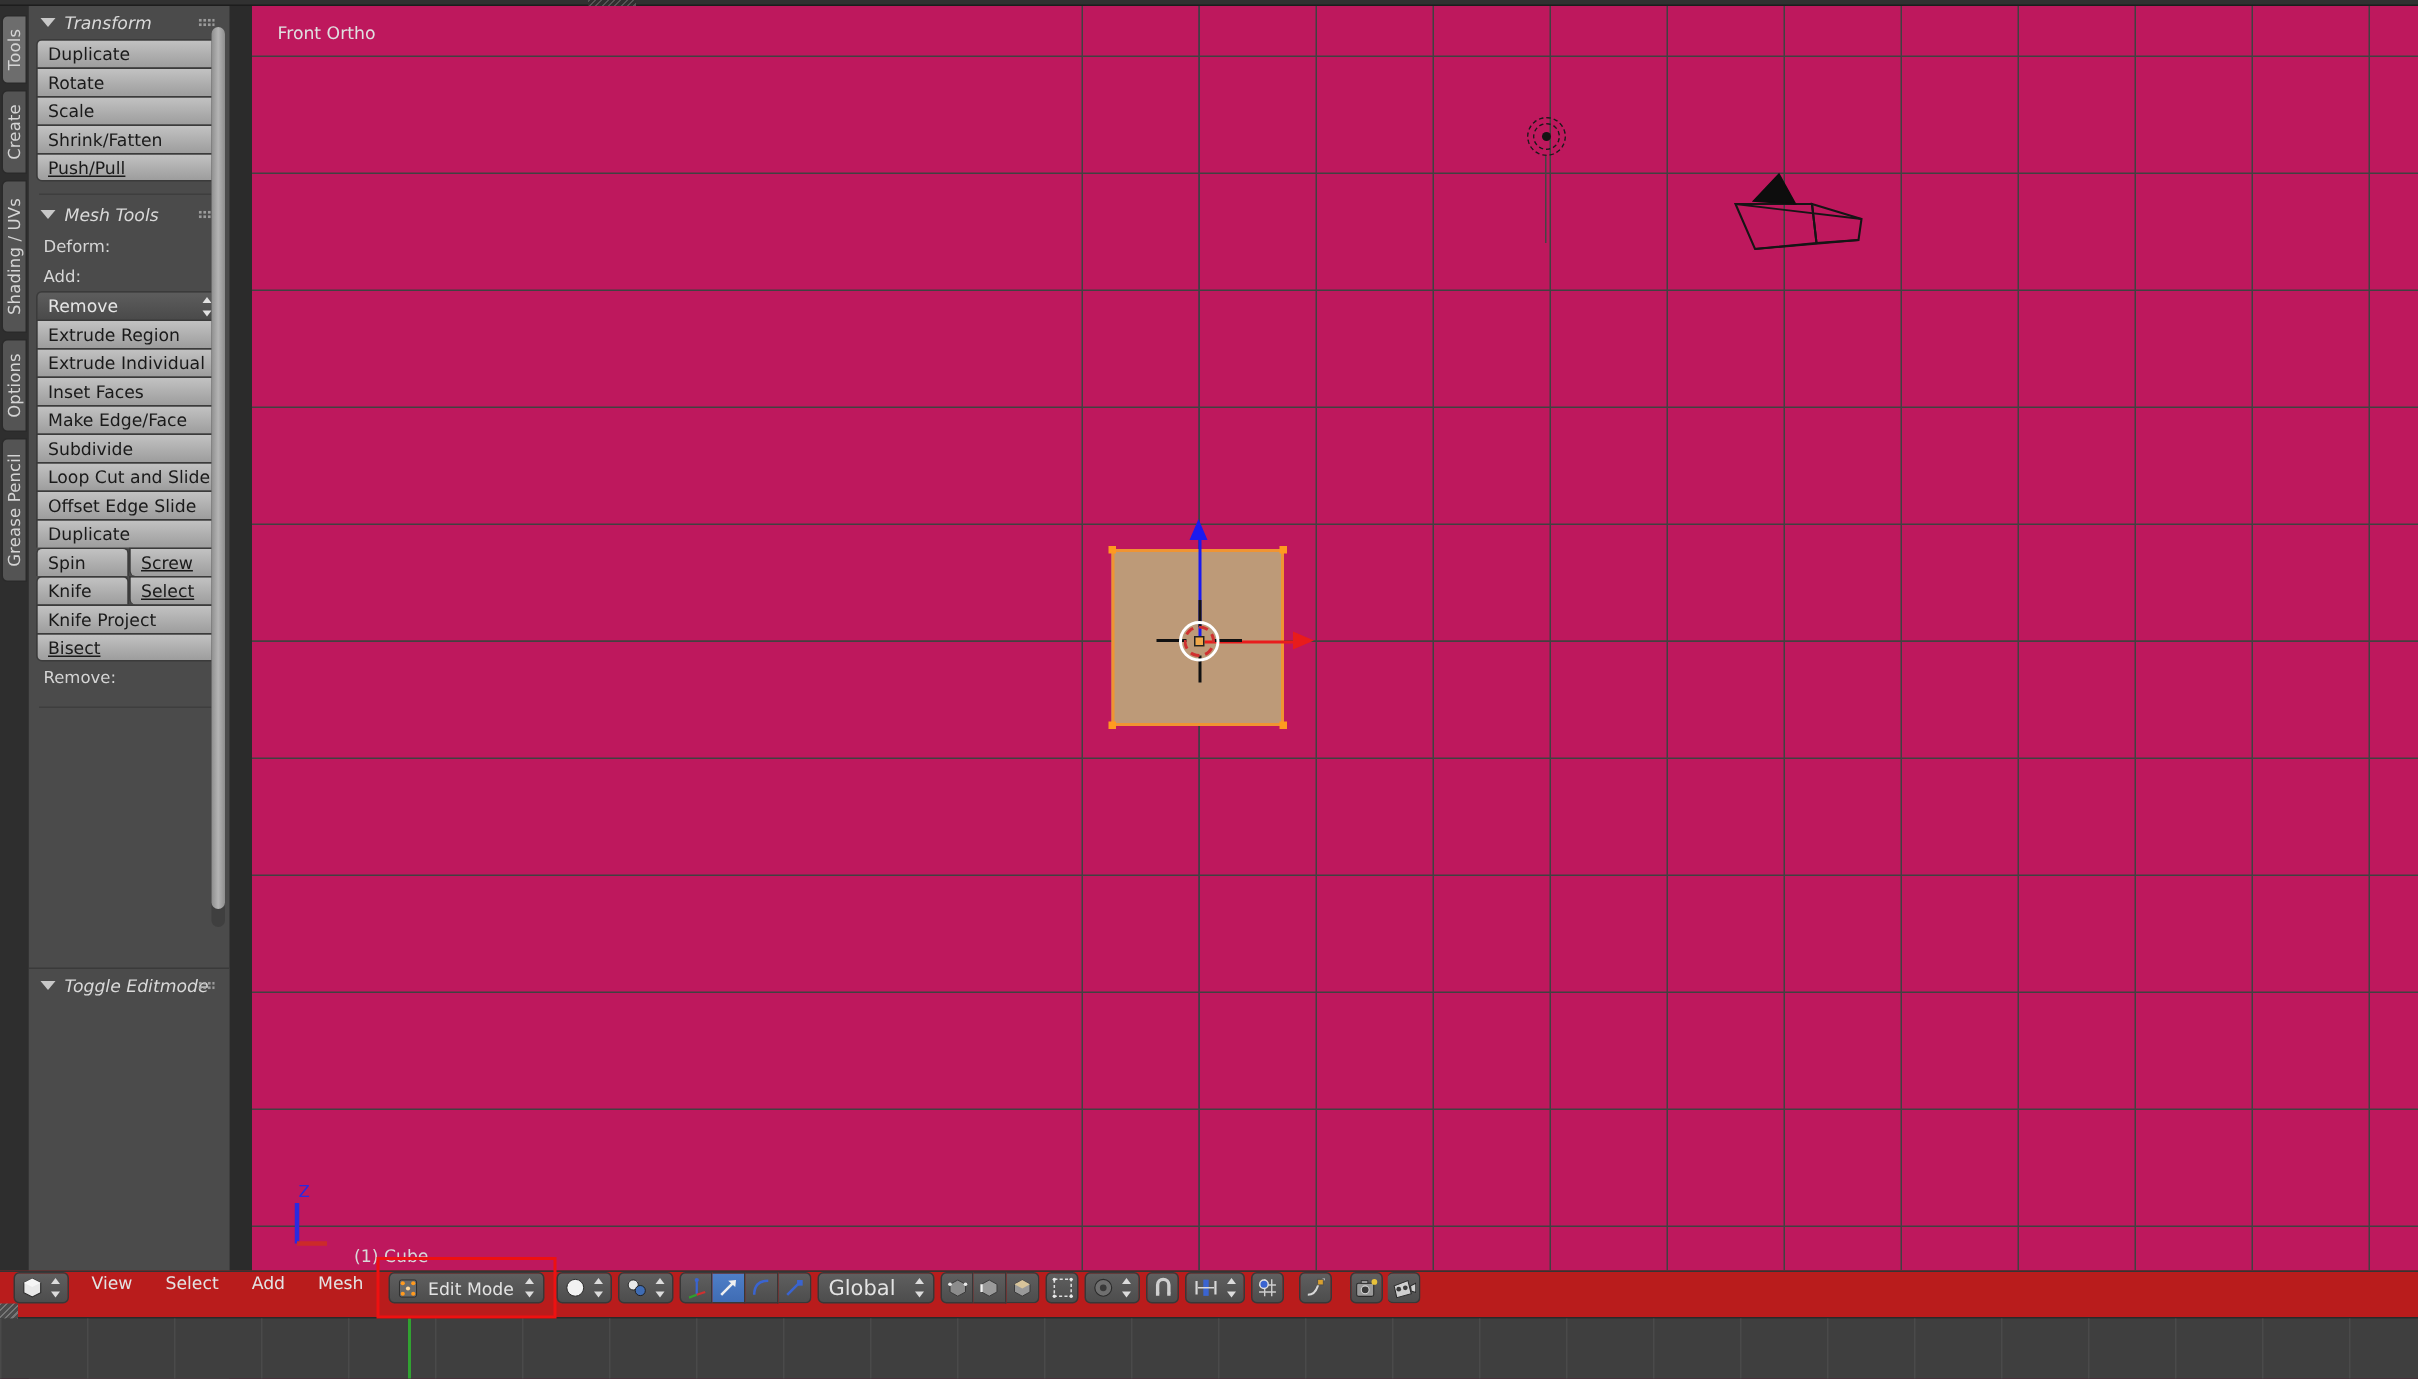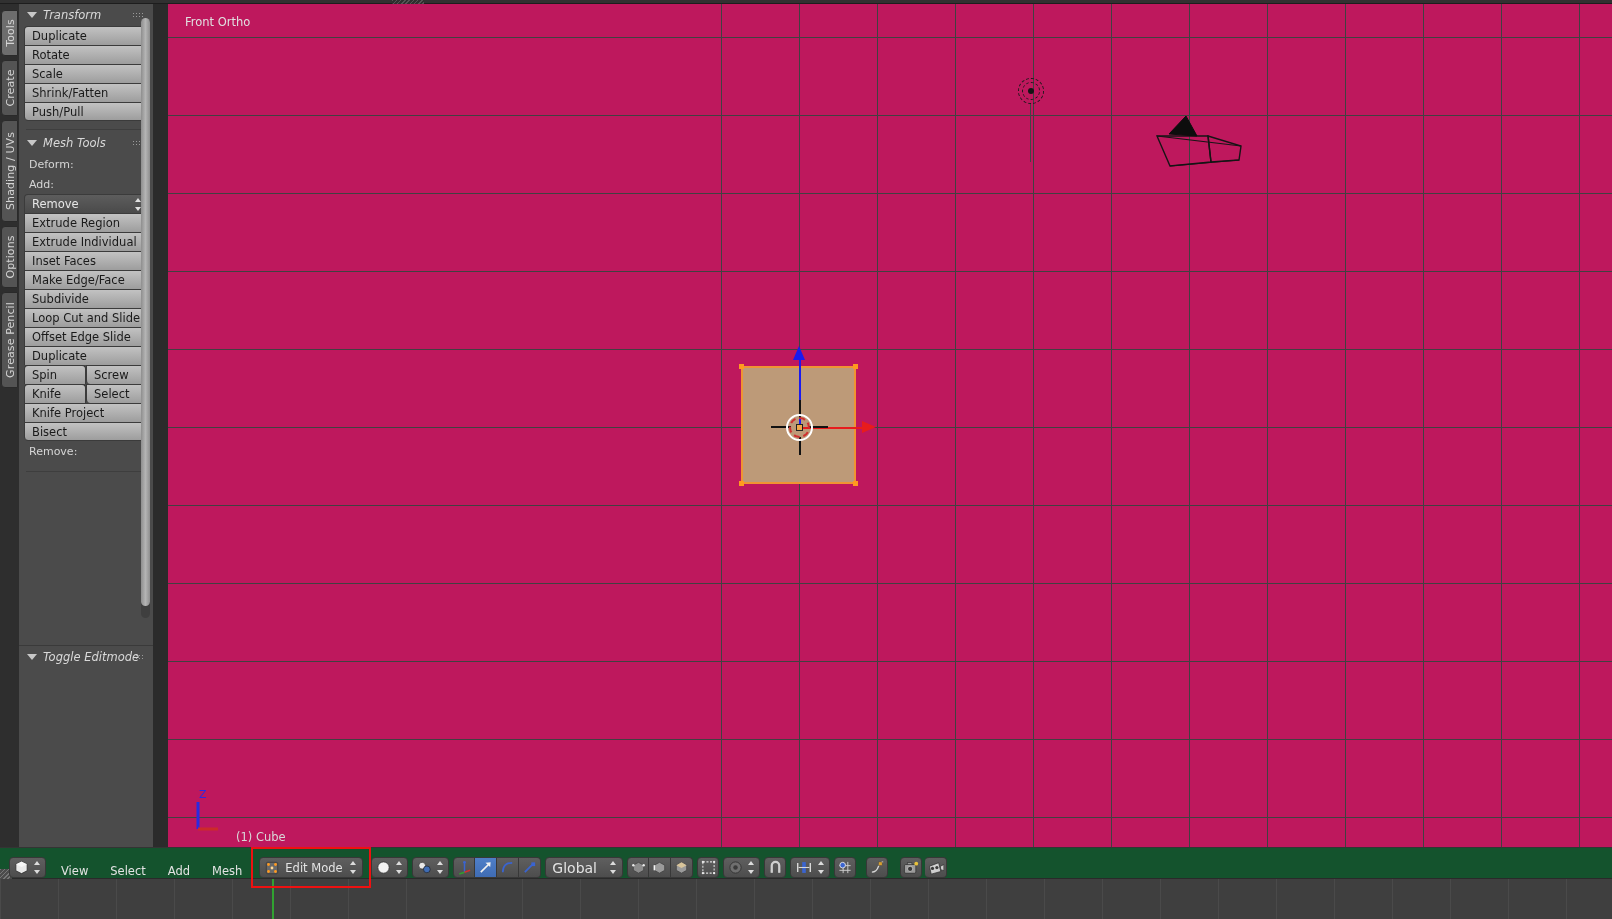--- a/index.html
+++ b/index.html
@@ -41,21 +41,21 @@
     background-size:3px 3px; opacity:.85; }
 
   .sublabel { font-size:11px; color:#d5d5d5; padding:4px 0 3px 10px; }
 
   .btncol { margin:0 5px; }
   .bbtn { position:relative; height:19px; display:flex; align-items:center;
     padding-left:7px; font-size:11.5px; color:#1a1a1a;
     background:linear-gradient(#c2c2c2,#9d9d9d);
     border:1px solid #3b3b3b; border-bottom:none; cursor:pointer; }
   .bbtn:first-child { border-radius:4px 4px 0 0; }
-  .bbtn:last-child { border-radius:0 0 4px 4px; border-bottom:1px solid #3b3b3b; }
+  .bbtn:last-child { border-radius:0 0 4px 4px; border-bottom:1px solid #3b3b3b;text-decoration:underline; }
   .bbtn.dark { background:linear-gradient(#5d5d5d,#4a4a4a); color:#e6e6e6; }
   .bbtn .updown { position:absolute; right:5px; top:3px; width:7px; height:13px; }
   .bbtn .updown:before,.bbtn .updown:after { content:""; position:absolute; left:0;
     border-left:3.5px solid transparent; border-right:3.5px solid transparent; }
   .bbtn .updown:before { top:0; border-bottom:4px solid #e2e2e2; }
   .bbtn .updown:after { bottom:0; border-top:4px solid #e2e2e2; }
 
   .pairrow { display:flex; }
   .pairrow .bbtn { flex:1; border-bottom:none; }
   .pairrow .bbtn + .bbtn { border-left:1px solid #3b3b3b; }
@@ -126,22 +126,22 @@
   .lamp .lc { position:absolute; left:10px; top:10px; width:6px; height:6px;
     background:#141414; border-radius:50%; }
   .lamp-line { position:absolute; left:862px; top:100px; width:1px; height:58px;
     background:#444; }
 
   
   .cam { position:absolute; left:985px; top:110px; width:90px; height:60px; }
 
   
   .hdrbar { position:absolute; left:0; top:847px; width:1612px; height:31px;
-    background:#14532d; border-top:1px solid #343434; z-index:35;
-    display:flex; align-items:flex-end; padding-left:9px; }
+    background:#b91c1c; border-top:1px solid #343434; z-index:35;
+    display:flex; align-items:flex-start; padding-left:9px; }
   .hdr-hatch { position:absolute; left:0; top:21px; width:12px; height:10px;
     background:repeating-linear-gradient(135deg,#777 0 1px,#4b4b4b 1px 3px); }
 
   .hbtn { height:21px; display:flex; align-items:center;
     background:linear-gradient(#5f5f5f,#4d4d4d); border:1px solid #383838;
     border-radius:4px; padding:0 5px; margin-right:4px; cursor:pointer;
     position:relative; }
   .hbtn .lbl { font-size:11.5px; color:#e3e3e3; white-space:nowrap; }
   .ud { width:7px; height:13px; position:relative; margin-left:5px; }
   .ud:before,.ud:after { content:""; position:absolute; left:0;

